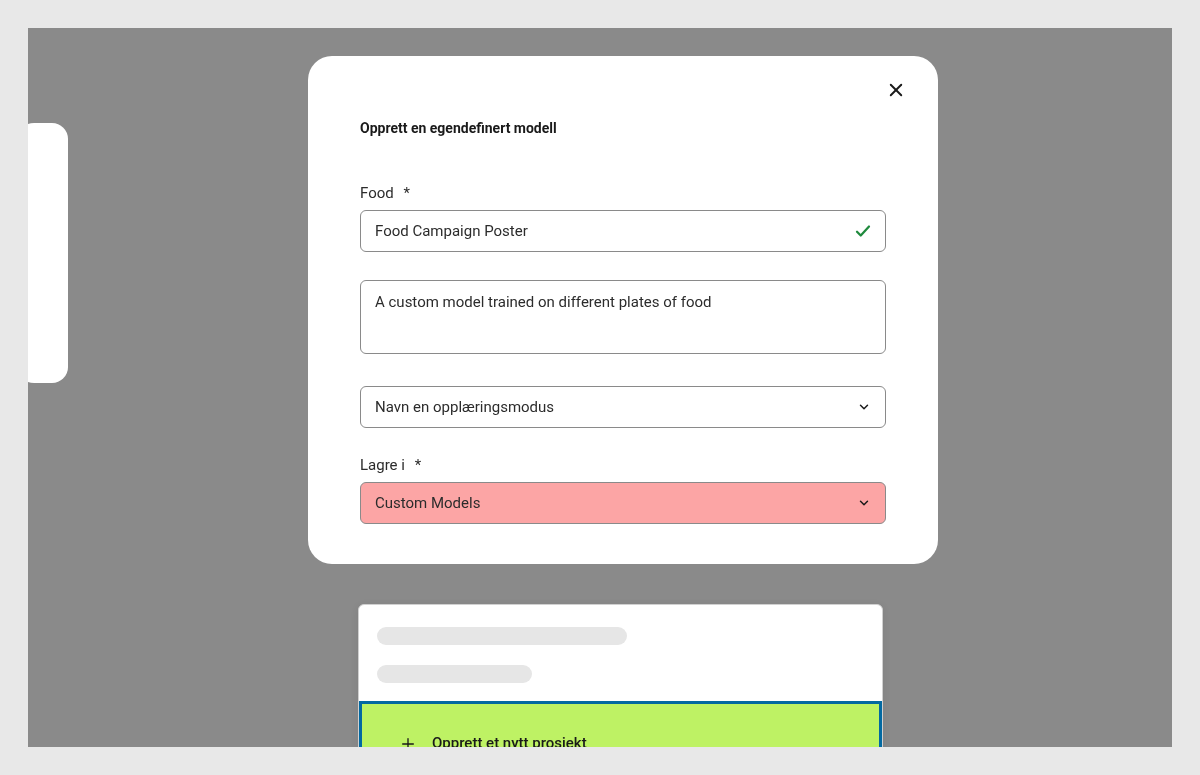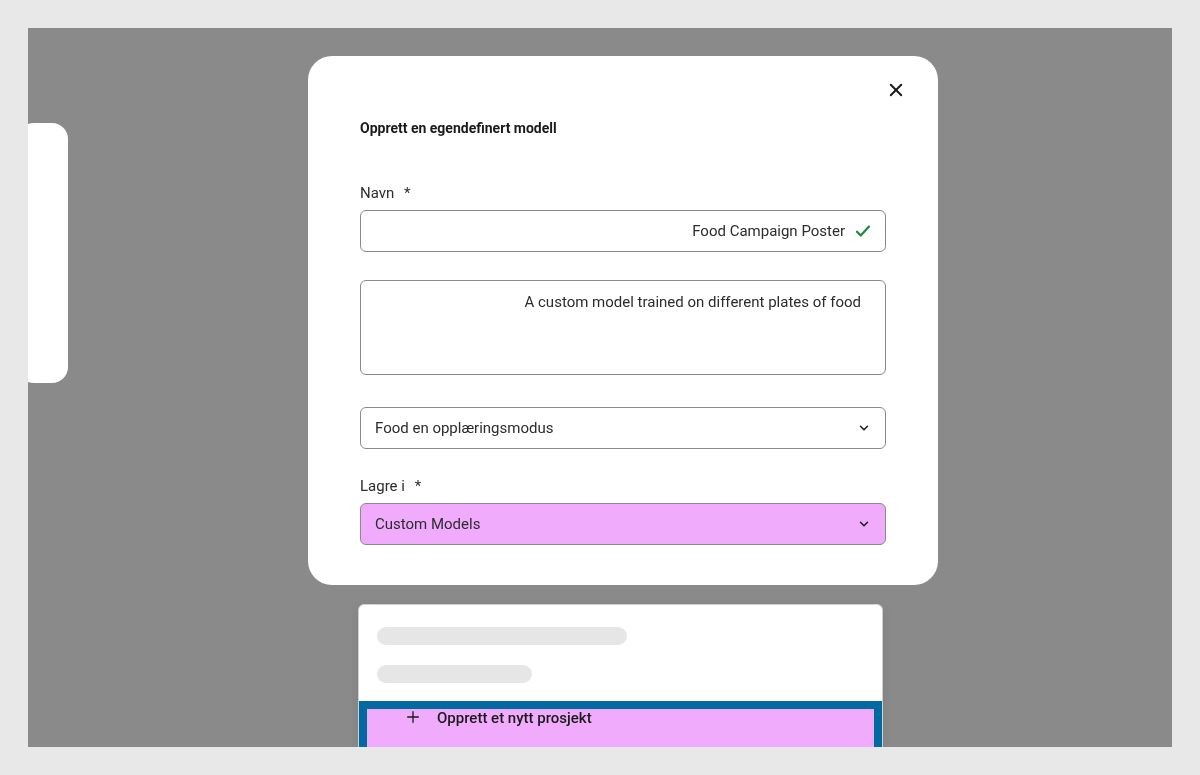--- a/index.html
+++ b/index.html
@@ -66,42 +66,41 @@
 }
 .asterisk { margin-left: 6px; }
 .text-input, .select-input, .textarea-input {
   width: 100%;
   border: 1px solid #8a8a8a;
   border-radius: 6px;
   font-size: 15px;
   color: #2c2c2c;
   font-family: inherit;
   background: #fff;
-  text-align: right;
 }
 .text-input { height: 42px; padding: 0 40px 0 14px; }
-.textarea-input { height: 95px; padding: 12px 24px; resize: none; }
+.textarea-input { height: 74px; padding: 12px 14px; resize: none; }
 .input-wrap { position: relative; }
 .check-icon {
   position: absolute;
   right: 14px;
   top: 50%;
   transform: translateY(-50%);
   color: #1f8a3d;
 }
 .check-icon svg { width: 18px; height: 18px; display:block; }
 .select-input {
   height: 42px;
   padding: 0 40px 0 14px;
   display: flex;
   align-items: center;
   cursor: pointer;
   position: relative;
 }
-.select-input.filled { background: #f0abfc; }
+.select-input.filled { background: #fca5a5; }
 .chevron {
   position: absolute;
   right: 14px;
   top: 50%;
   transform: translateY(-50%);
 }
 .chevron svg { width: 14px; height: 14px; display:block; }
 .dropdown-panel {
   position: absolute;
   left: 330px;
@@ -116,25 +115,25 @@
 .dropdown-body { padding: 22px 18px 18px 18px; }
 .skel {
   height: 18px;
   border-radius: 9px;
   background: #e6e6e6;
   margin-bottom: 20px;
 }
 .skel.w1 { width: 250px; }
 .skel.w2 { width: 155px; margin-bottom: 0; }
 .dropdown-footer {
-  border: 8px solid #0369a1;
-  background: #f0abfc;
+  border: 3px solid #0369a1;
+  background: #bef264;
   height: 54px;
   display: flex;
-  align-items: flex-start;
+  align-items: flex-end;
   padding: 0 38px;
   gap: 16px;
   cursor: pointer;
   font-size: 15px;
   font-weight: 500;
   color: #1a1a1a;
 }
 .plus-icon svg { width: 16px; height: 16px; display:block; }
 </style>
 </head>
@@ -150,40 +149,40 @@
             <line x1="5" y1="5" x2="19" y2="19"></line>
             <line x1="19" y1="5" x2="5" y2="19"></line>
           </svg>
       </span>
     </div>
 
     <h2 class="modal-title">Opprett en egendefinert modell</h2>
 
     <div class="field">
       <label class="field-label">
-        <span>Navn</span>
+        <span>Food</span>
         <span class="asterisk">*</span>
       </label>
       <div class="input-wrap">
         <input type="text" class="text-input" value="Food Campaign Poster" style="">
         <span class="check-icon">
           <svg viewBox="0 0 24 24" fill="none" stroke="currentColor" stroke-width="3" stroke-linecap="round" stroke-linejoin="round">
               <polyline points="4 13 9 18 20 6"></polyline>
             </svg>
         </span>
       </div>
     </div>
 
     <div class="field">
       <textarea class="textarea-input" style="">A custom model trained on different plates of food</textarea>
     </div>
 
     <div class="field">
       <div class="select-input">
-        <span>Food en opplæringsmodus</span>
+        <span>Navn en opplæringsmodus</span>
         <span class="chevron">
           <svg viewBox="0 0 24 24" fill="none" stroke="#1a1a1a" stroke-width="2.5" stroke-linecap="round" stroke-linejoin="round">
               <polyline points="6 9 12 15 18 9"></polyline>
             </svg>
         </span>
       </div>
     </div>
 
     <div class="field" style="margin-bottom:0">
       <label class="field-label">

